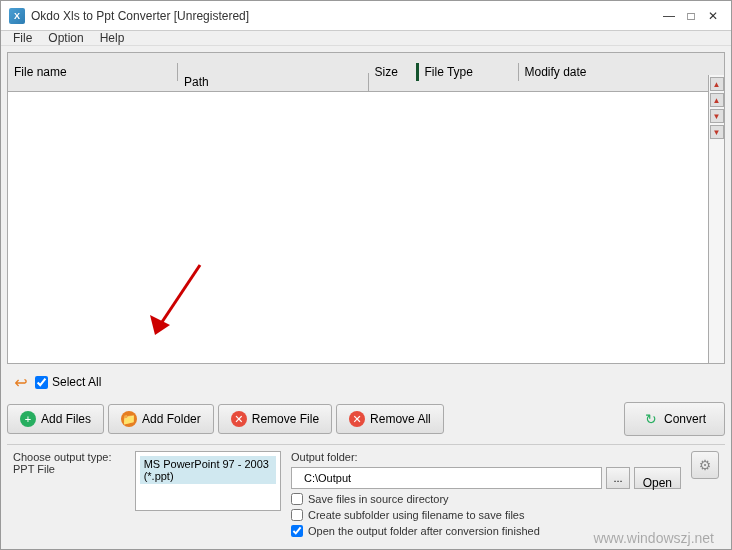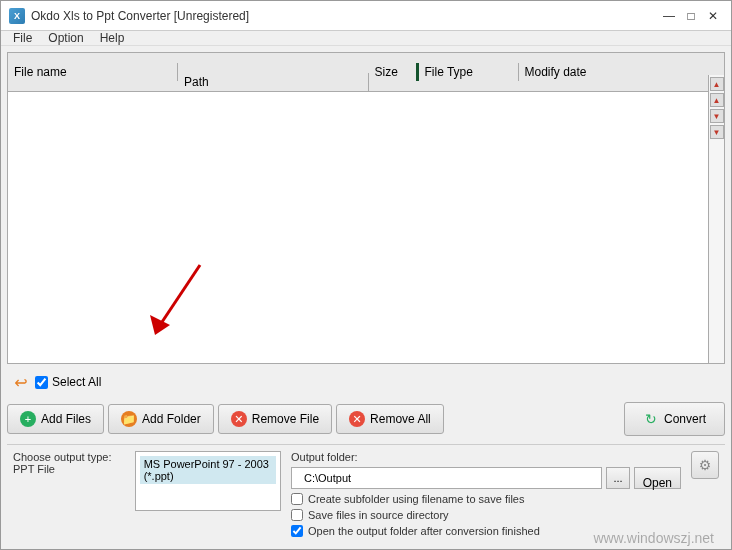--- a/index.html
+++ b/index.html
@@ -405,25 +405,25 @@
 
       <div class="output-folder-panel">
         <div class="output-folder-label">Output folder:</div>
         <div class="output-folder-row">
           <input type="text" class="output-folder-input" value="C:\Output" style="">
           <button class="browse-btn">...</button>
           <button class="open-btn">Open</button>
         </div>
         <div class="checkbox-row">
           <input type="checkbox" style="">
-          <span>Create subfolder using filename to save files</span>
+          <span>Save files in source directory</span>
         </div>
         <div class="checkbox-row">
           <input type="checkbox" style="">
-          <span>Save files in source directory</span>
+          <span>Create subfolder using filename to save files</span>
         </div>
         <div class="checkbox-row">
           <input type="checkbox" checked="" style="">
           <span>Open the output folder after conversion finished</span>
         </div>
       </div>
 
       <div class="settings-gear">⚙</div>
     </div>
 

